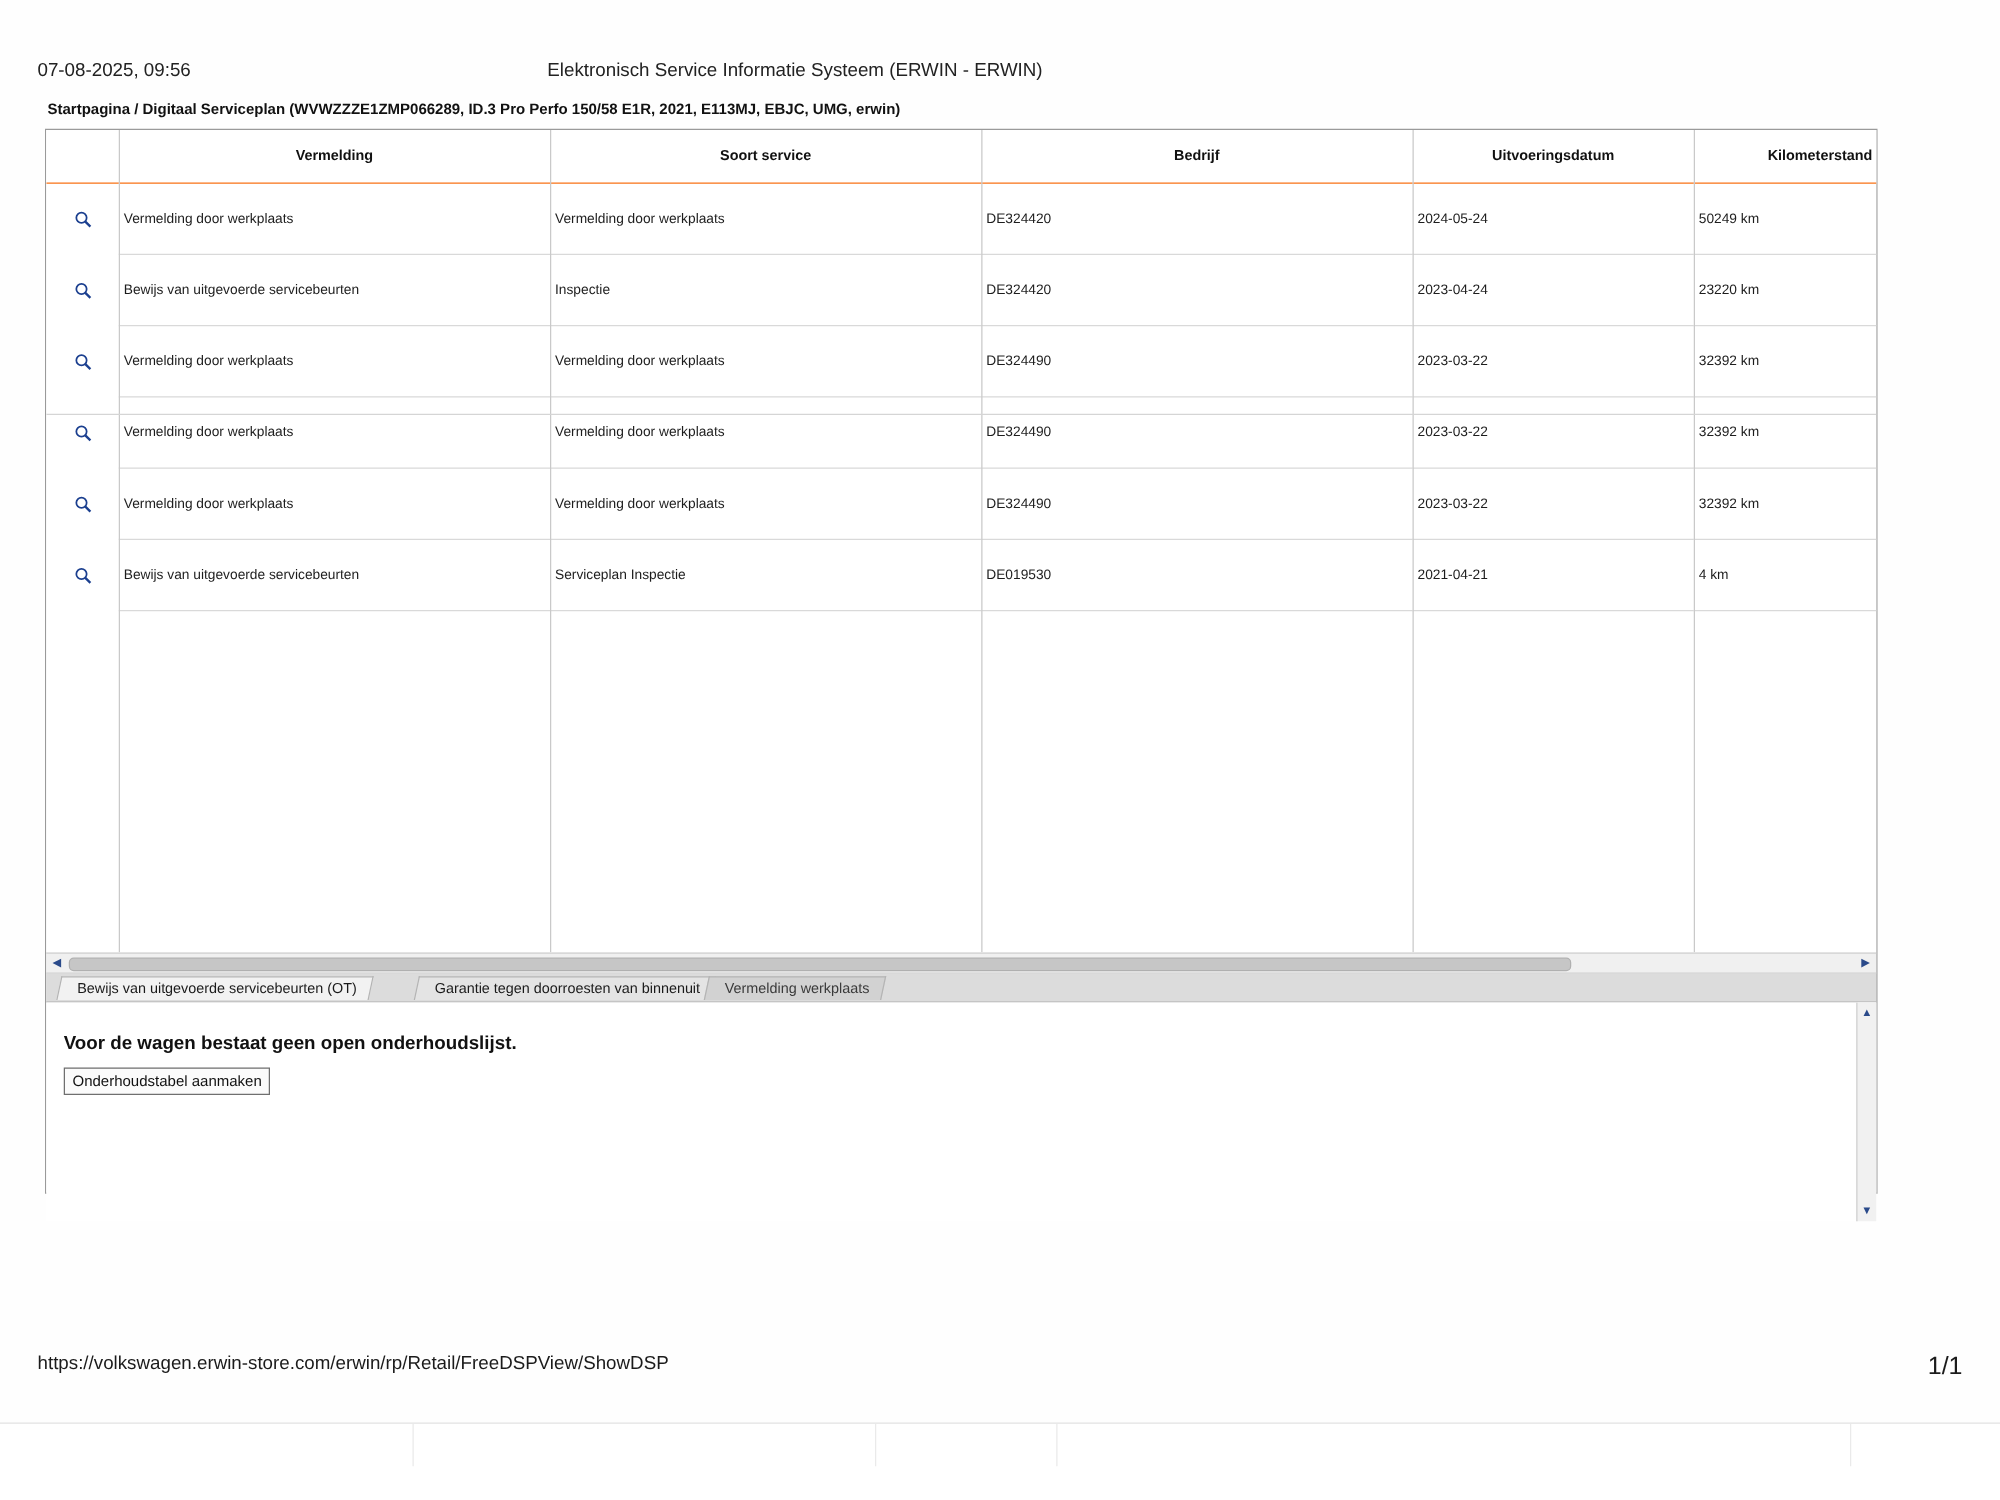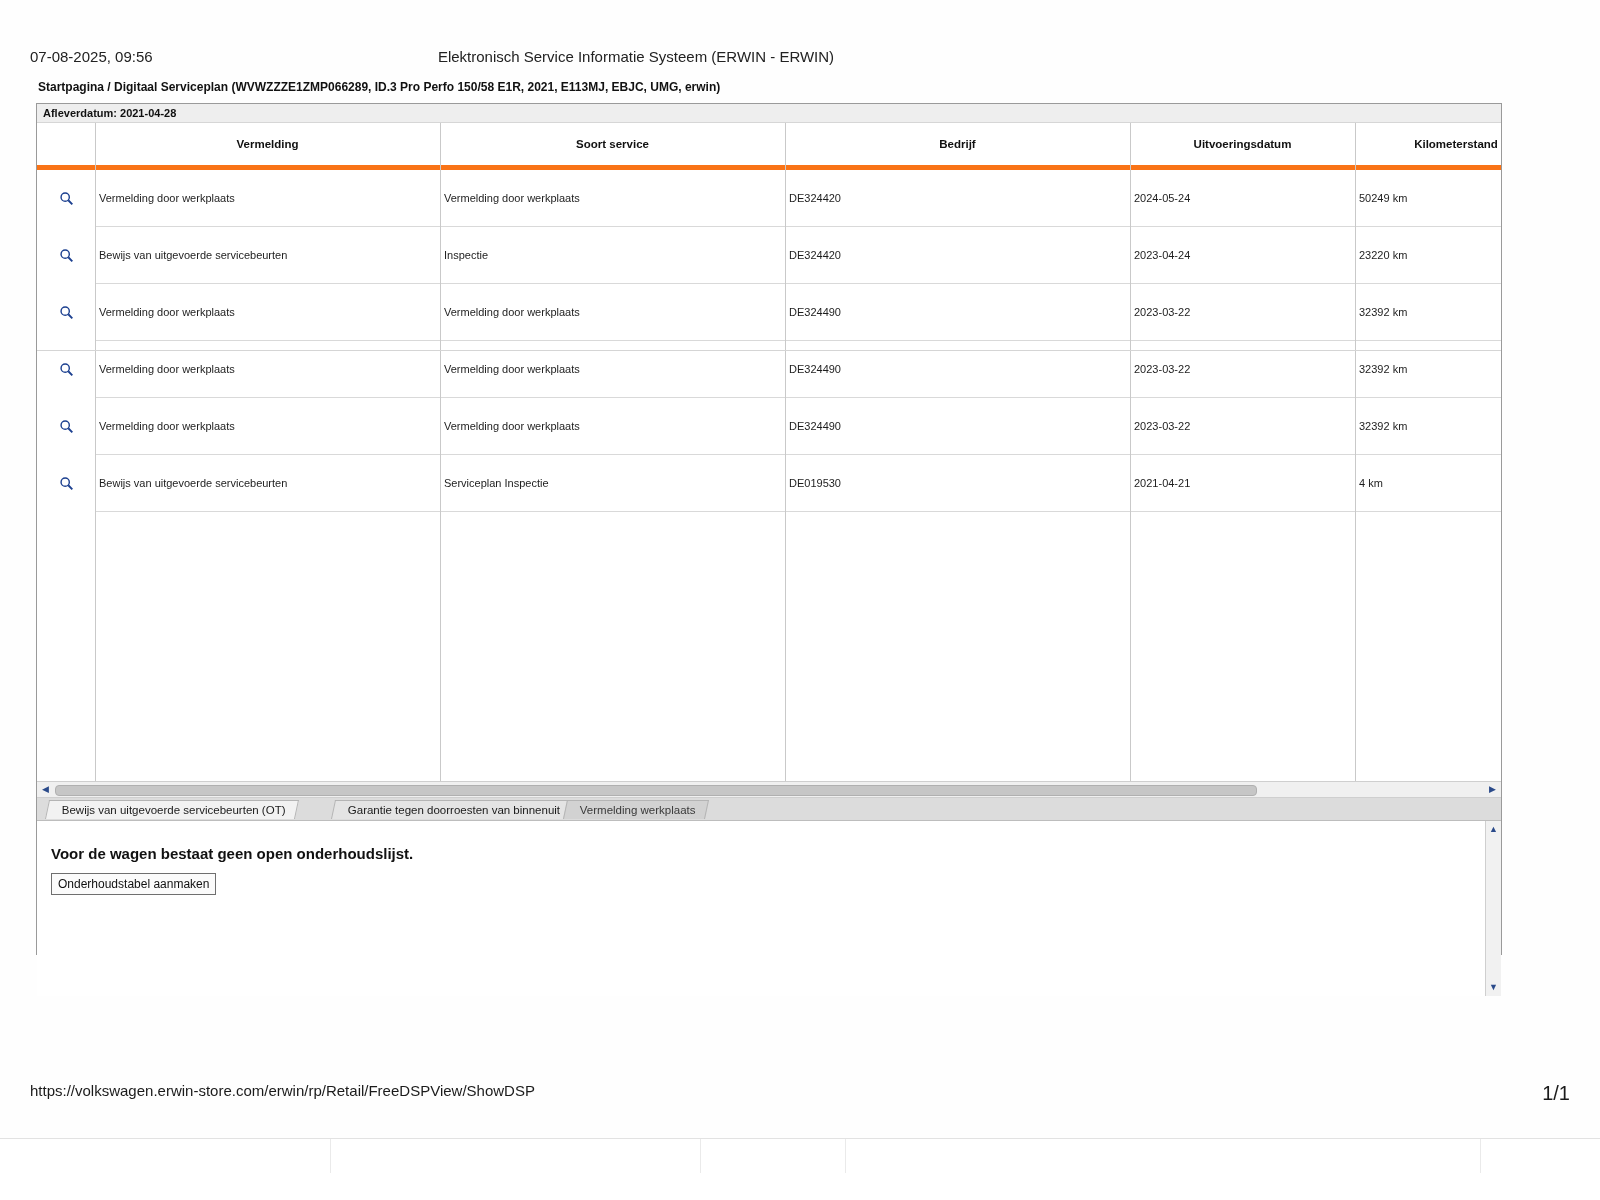--- a/index.html
+++ b/index.html
@@ -123,21 +123,21 @@
     width: 1520px;
     font-size: 11px;
   }
   table.grid th {
     height: 40px;
     font-size: 11.5px;
     font-weight: bold;
     color: #111;
     text-align: center;
     vertical-align: middle;
-    border-bottom: 5px solid #f97316;
+    border-bottom: 1px solid #f97316;
     background: #ffffff;
   }
   table.grid td {
     height: 24px;
     border-bottom: 1px solid #d9d9d9;
     color: #1d1d1d;
     font-size: 11px;
     vertical-align: middle;
     padding: 16px 4px;
   }
@@ -299,23 +299,20 @@
   <div class="print-header">
     <div class="print-date">07-08-2025, 09:56</div>
     <div class="print-title">Elektronisch Service Informatie Systeem (ERWIN - ERWIN)</div>
   </div>
 
   <div class="breadcrumb">Startpagina / Digitaal Serviceplan (WVWZZZE1ZMP066289, ID.3 Pro Perfo 150/58 E1R, 2021, E113MJ, EBJC, UMG, erwin)</div>
 
   <div class="app-frame">
 
 
-    <div class="subheader">
-      <span>Afleverdatum: 2021-04-28</span>
-    </div>
 
     <div class="grid-wrap">
       <div class="vline" style="left:58px;  height:658px;"></div>
       <div class="vline" style="left:403px; height:658px;"></div>
       <div class="vline" style="left:748px; height:658px;"></div>
       <div class="vline" style="left:1093px;height:658px;"></div>
       <div class="vline" style="left:1318px;height:658px;"></div>
 
       <table class="grid">
         <colgroup>

